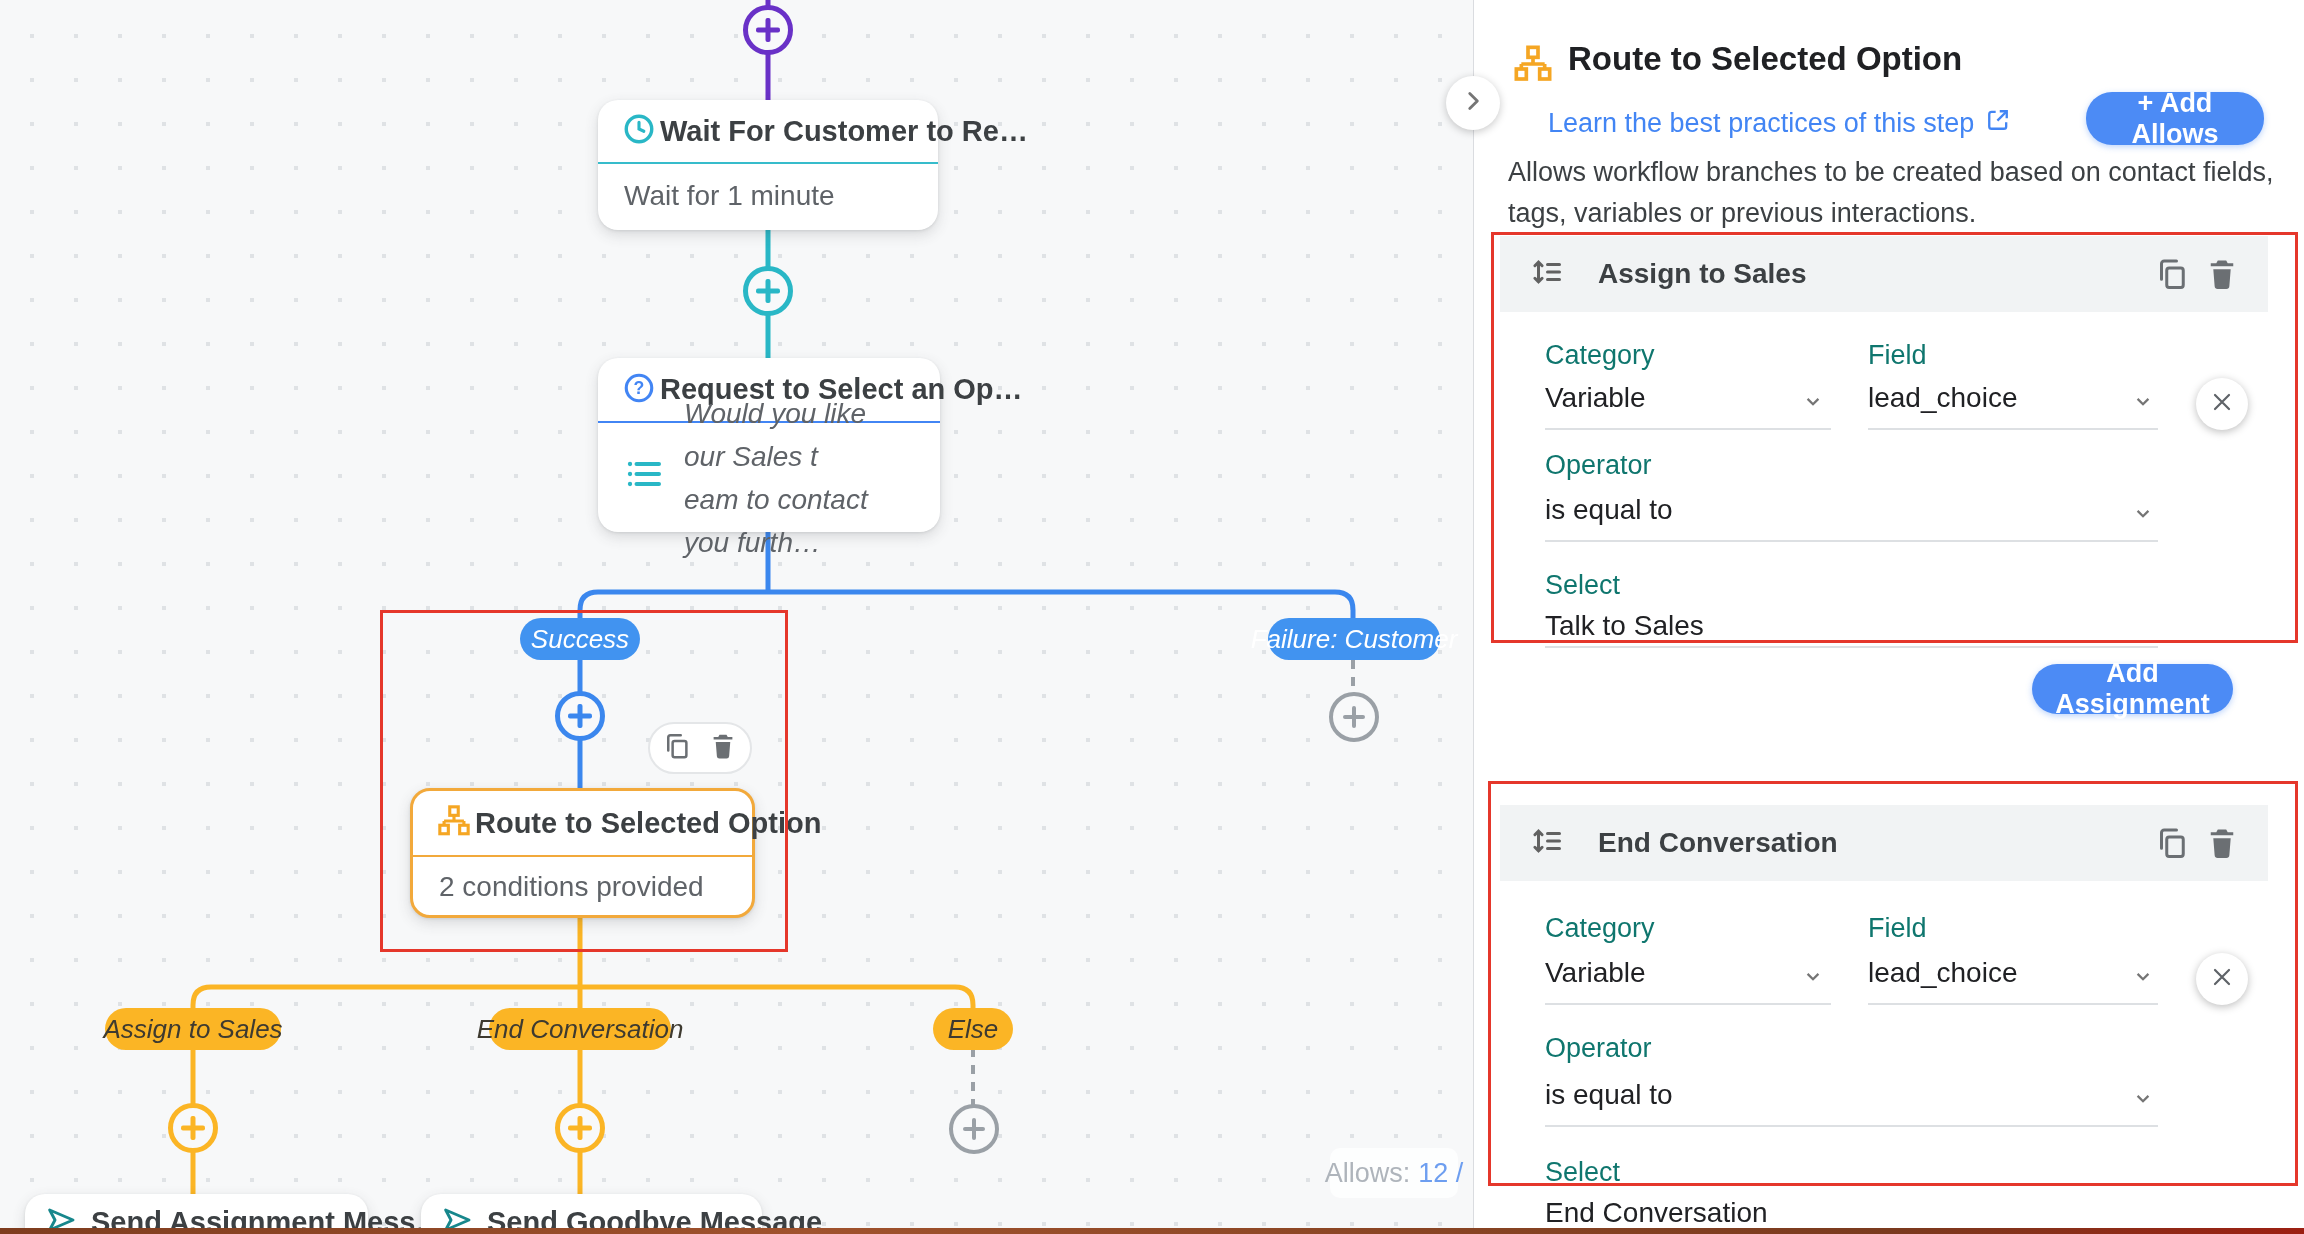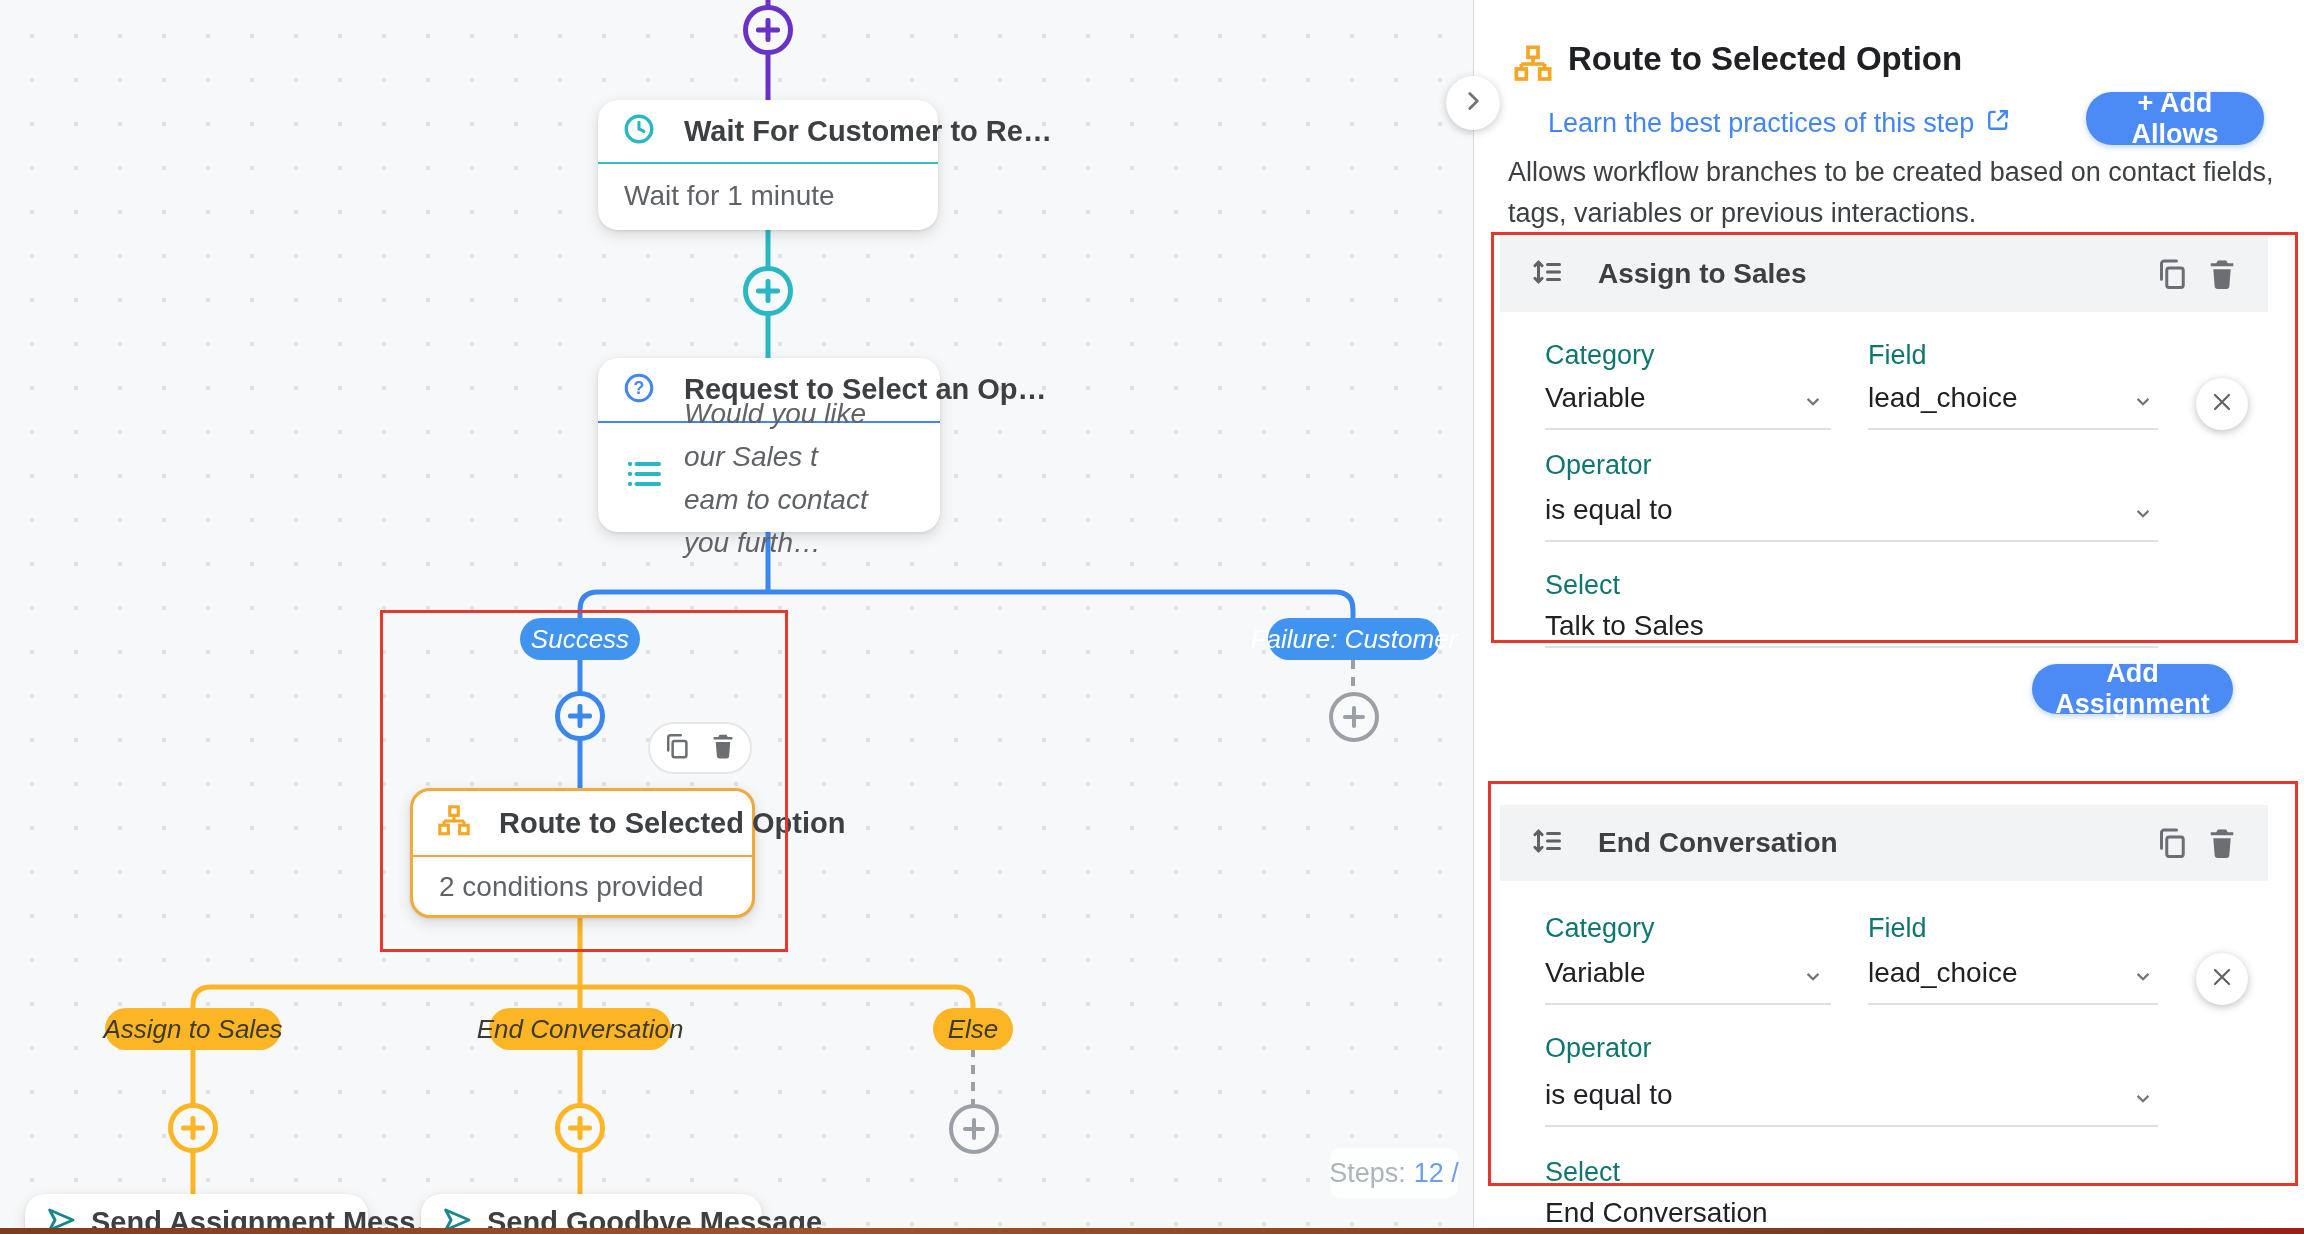--- a/index.html
+++ b/index.html
@@ -20,21 +20,21 @@
   .plus-circle .pv{width:5px;height:24px;left:50%;top:50%;transform:translate(-50%,-50%);}
   .plus-purple{color:#6931C7;}
   .plus-teal{color:#29B7C6;}
   .plus-blue{color:#3B87EE;}
   .plus-orange{color:#FBB525;}
   .plus-gray{color:#9AA0A6;border-width:4px;}
   .plus-gray .ph{height:4px;width:22px}.plus-gray .pv{width:4px;height:22px}
 
   .node{position:absolute;background:#fff;border-radius:20px;
     box-shadow:0 5px 14px rgba(60,64,67,.16),0 1px 3px rgba(60,64,67,.12);}
-  .node .hdr{display:flex;align-items:center;gap:28px;padding:0 24px;}
+  .node .hdr{display:flex;align-items:center;gap:4px;padding:0 24px;}
   .node .hdr .t{font-size:29px;font-weight:700;color:#3C4043;white-space:nowrap;}
   .node .divider{height:2px;margin:0;}
   .node .body{padding:0 26px;color:#5F6368;font-size:28px;display:flex;align-items:center;}
 
   .badge{position:absolute;height:42px;border-radius:21px;display:flex;align-items:center;
     justify-content:center;font-size:26px;white-space:nowrap;cursor:pointer;font-style:italic;}
   .badge-blue{background:#4193F0;color:#fff;}
   .badge-amber{background:#FBB525;color:#3E3A30;font-weight:500;}
 
   .hover-pill{position:absolute;left:648px;top:722px;width:104px;height:52px;background:#fff;
@@ -229,21 +229,21 @@
         <span>
           <svg width="32" height="32" viewBox="0 0 24 24" fill="none">
               <path d="M3.5 4.5 L21 12 L3.5 19.5 L7.5 12 Z" stroke="#17878C" stroke-width="2.2" stroke-linejoin="round"></path>
             </svg>
         </span>
         <span class="t">Send Goodbye Message</span>
       </div>
     </div>
 
     <div class="steps-chip">
-      <span class="lbl">Steps:</span>
+      <span class="lbl">Allows:</span>
       <span class="val">12 /</span>
     </div>
 
     <div class="red-rect" style="left:380px;top:610px;width:408px;height:342px"></div>
   </div>
 
   <div class="panel">
     
   </div>
 

